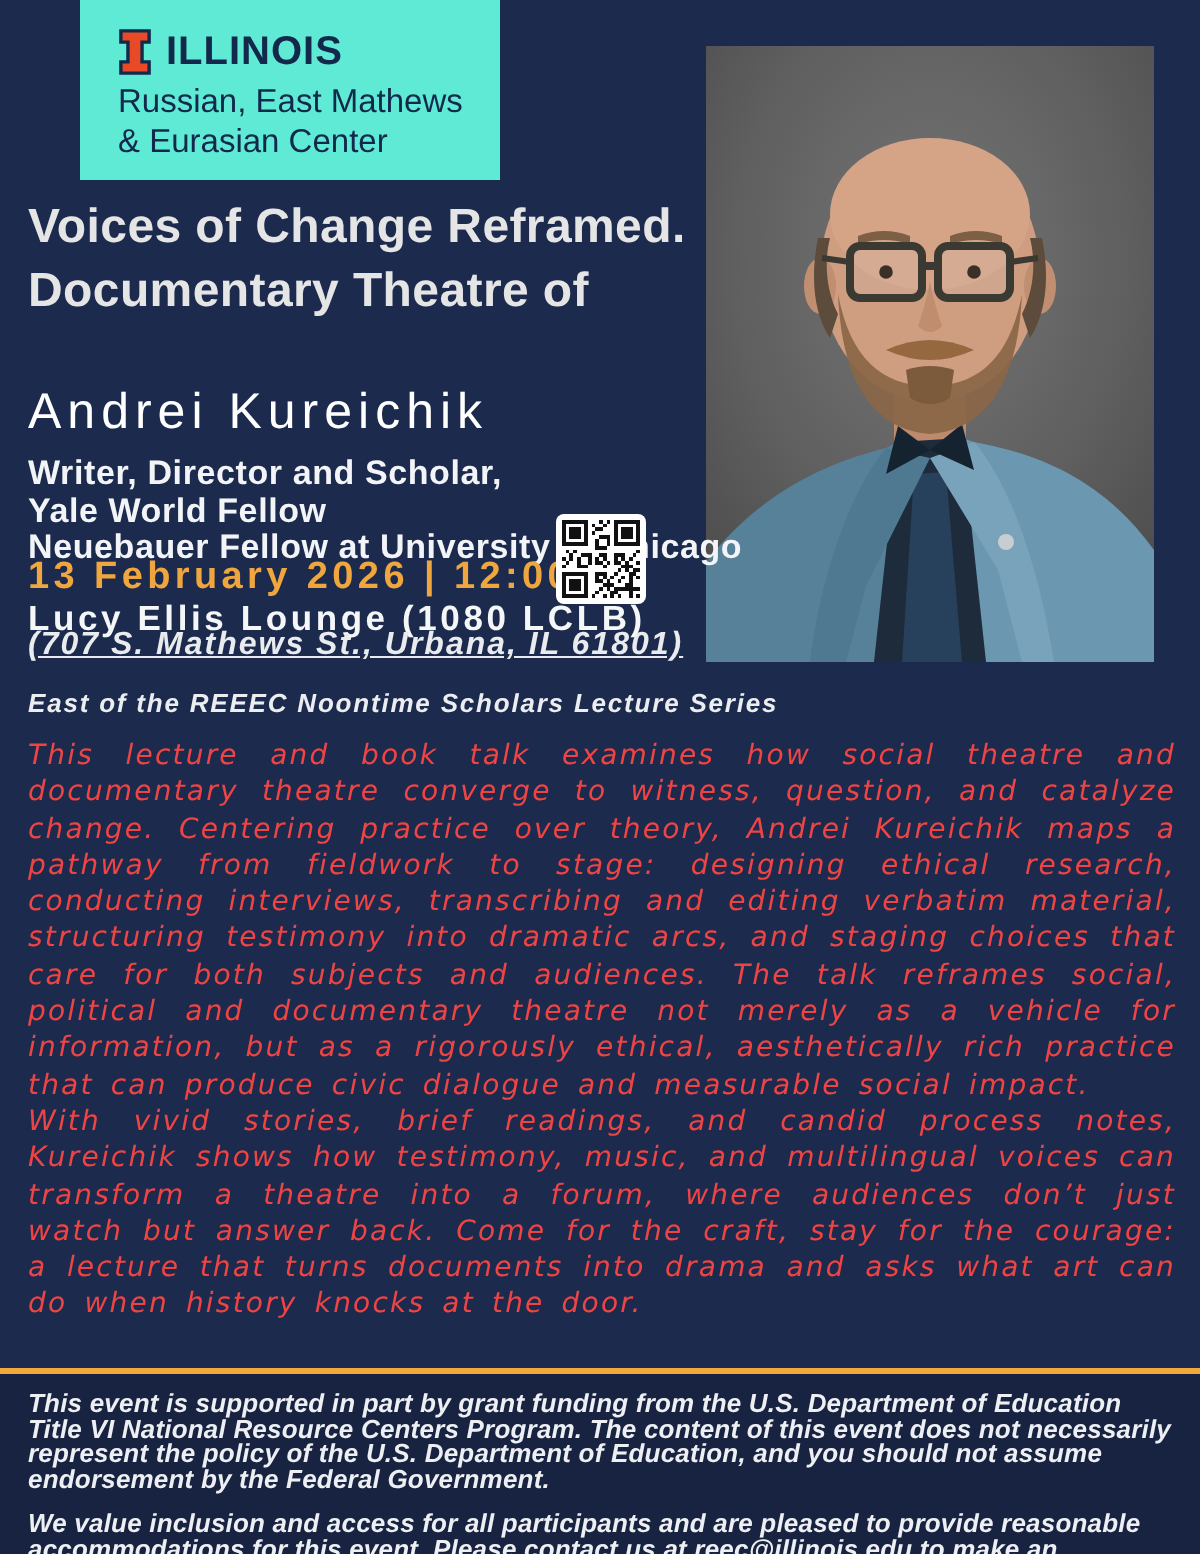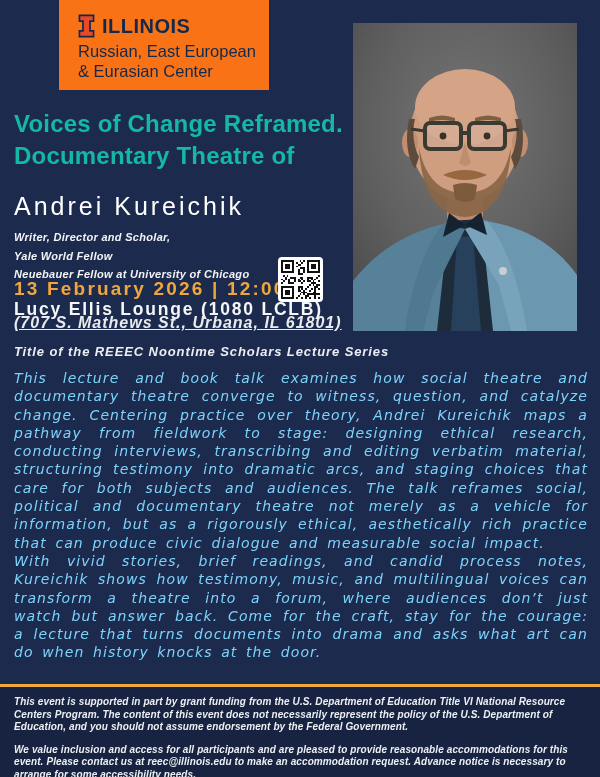--- a/index.html
+++ b/index.html
@@ -1,79 +1,79 @@
 <!DOCTYPE html>
 <html><head>
 <meta charset="utf-8">
 <style>
   html,body{margin:0;padding:0;}
   body{font-family:"Liberation Sans",sans-serif;}
   .poster{position:relative;width:600px;height:777px;background:#1C2B4D;overflow:hidden;}
 
   
-  .logo-box{position:absolute;left:40px;top:0;width:210px;height:90px;background:#f97316;
-    box-sizing:border-box;padding:14px 0 0 19px;margin-left:19px;}
+  .logo-box{position:absolute;left:40px;top:0;width:210px;height:90px;background:#5eead4;
+    box-sizing:border-box;padding:14px 0 0 19px;}
   .logo-row{display:flex;align-items:center;gap:7px;}
   .logo-wordmark{font-size:20px;font-weight:bold;color:#13294B;letter-spacing:.5px;}
   .logo-center{margin-top:3px;font-size:16.5px;line-height:20px;color:#13294B;
     font-family:"Liberation Sans",sans-serif;}
 
   
-  .title{position:absolute;left:14px;top:108px;width:350px;font-weight:bold;
-    font-size:24px;line-height:32px;color:#14b8a6;letter-spacing:.2px;}
+  .title{position:absolute;left:14px;top:98px;width:350px;font-weight:bold;
+    font-size:24px;line-height:32px;color:#e5e5e5;letter-spacing:.2px;}
   .speaker{position:absolute;left:14px;top:192px;font-size:25px;font-weight:normal;
     color:#FFFFFF;letter-spacing:3px;}
-  .credentials{position:absolute;left:14px;top:228px;font-size:11px;line-height:18.5px;
-    font-style:italic;font-weight:bold;color:#F2F4F7;letter-spacing:.3px;}
+  .credentials{position:absolute;left:14px;top:228px;font-size:17px;line-height:18.5px;
+    font-weight:bold;color:#F2F4F7;letter-spacing:.3px;}
 
   .datetime{position:absolute;left:14px;top:278px;font-size:19px;font-weight:bold;
     color:#F0A63E;letter-spacing:2.2px;}
   .venue{position:absolute;left:14px;top:299px;font-size:17.5px;font-weight:bold;
     color:#F4F6F8;letter-spacing:1.8px;text-align:center;}
   .address{position:absolute;left:14px;top:314px;font-size:16px;font-weight:bold;
     font-style:italic;color:#E9EBEF;letter-spacing:1px;text-decoration:underline;}
 
   
   .qr{position:absolute;left:278px;top:257px;width:45px;height:45px;background:#FFFFFF;
     border-radius:4px;display:flex;align-items:center;justify-content:center;}
 
   
   .photo{position:absolute;left:353px;top:23px;width:224px;height:308px;}
 
   
   .series-note{position:absolute;left:14px;top:344px;font-size:13px;font-weight:bold;
     font-style:italic;color:#EBEDF1;letter-spacing:.9px;}
   .body-copy{position:absolute;left:14px;top:369px;width:574px;
     font-family:"DejaVu Sans",sans-serif;font-style:italic;font-size:14px;
-    line-height:18.3px;color:#7dd3fc;text-align:justify;letter-spacing:1.1px;word-spacing:3px;}
+    line-height:18.3px;color:#ef4444;text-align:justify;letter-spacing:1.1px;word-spacing:3px;}
   .body-copy p{margin:0;}
 
   
   .gold-rule{position:absolute;left:0;top:684px;width:600px;height:3px;background:#F2A93B;}
   .footer{position:absolute;left:0;top:687px;width:600px;height:90px;background:#172340;
     box-sizing:border-box;padding:9px 14px 0 14px;}
-  .footer p{margin:0 0 10px 0;font-size:10px;line-height:12.6px;font-weight:bold;
+  .footer p{margin:0 0 10px 0;font-size:13px;line-height:12.6px;font-weight:bold;
     font-style:italic;color:#EDEFF3;letter-spacing:.1px;}
 </style>
 </head>
 <body>
 
 <div class="poster">
 
   <div class="logo-box">
     <div class="logo-row">
       <span style="display:inline-flex;">
         <svg width="17" height="24" viewBox="0 0 24 34">
           <path d="M2,2 h20 v8 h-5 v14 h5 v8 H2 v-8 h5 V10 H2 Z" fill="#E84A27" stroke="#13294B" stroke-width="2.4" stroke-linejoin="miter"></path>
         </svg>
       </span>
       <span class="logo-wordmark">ILLINOIS</span>
     </div>
     <div class="logo-center">
-      <div>Russian, East European</div>
+      <div>Russian, East Mathews</div>
       <div>&amp; Eurasian Center</div>
     </div>
   </div>
 
   <div class="photo">
     <svg width="224" height="308" viewBox="0 0 224 308">
       <defs>
         <radialGradient id="bgGrad" cx="50%" cy="35%" r="80%">
           <stop offset="0%" stop-color="#757575"></stop>
           <stop offset="55%" stop-color="#5f5f5f"></stop>
@@ -258,21 +258,21 @@
           <rect x="8" y="20" width="1" height="1"></rect>
           <rect x="11" y="20" width="1" height="1"></rect>
           <rect x="13" y="20" width="1" height="1"></rect>
           <rect x="15" y="20" width="1" height="1"></rect>
           <rect x="18" y="20" width="1" height="1"></rect>
           <rect x="20" y="20" width="1" height="1"></rect>
         </g>
     </svg>
   </div>
 
-  <div class="series-note">Title of the REEEC Noontime Scholars Lecture Series</div>
+  <div class="series-note">East of the REEEC Noontime Scholars Lecture Series</div>
 
   <div class="body-copy">
     <p>This lecture and book talk examines how social theatre and documentary theatre converge to witness, question, and catalyze change. Centering practice over theory, Andrei Kureichik maps a pathway from fieldwork to stage: designing ethical research, conducting interviews, transcribing and editing verbatim material, structuring testimony into dramatic arcs, and staging choices that care for both subjects and audiences. The talk reframes social, political and documentary theatre not merely as a vehicle for information, but as a rigorously ethical, aesthetically rich practice that can produce civic dialogue and measurable social impact.</p>
     <p>With vivid stories, brief readings, and candid process notes, Kureichik shows how testimony, music, and multilingual voices can transform a theatre into a forum, where audiences don’t just watch but answer back. Come for the craft, stay for the courage: a lecture that turns documents into drama and asks what art can do when history knocks at the door.</p>
   </div>
 
   <div class="gold-rule"></div>
   <div class="footer">
     <p>This event is supported in part by grant funding from the U.S. Department of Education Title VI National Resource Centers Program. The content of this event does not necessarily represent the policy of the U.S. Department of Education, and you should not assume endorsement by the Federal Government.</p>
     <p>We value inclusion and access for all participants and are pleased to provide reasonable accommodations for this event. Please contact us at reec@illinois.edu to make an accommodation request. Advance notice is necessary to arrange for some accessibility needs.</p>

